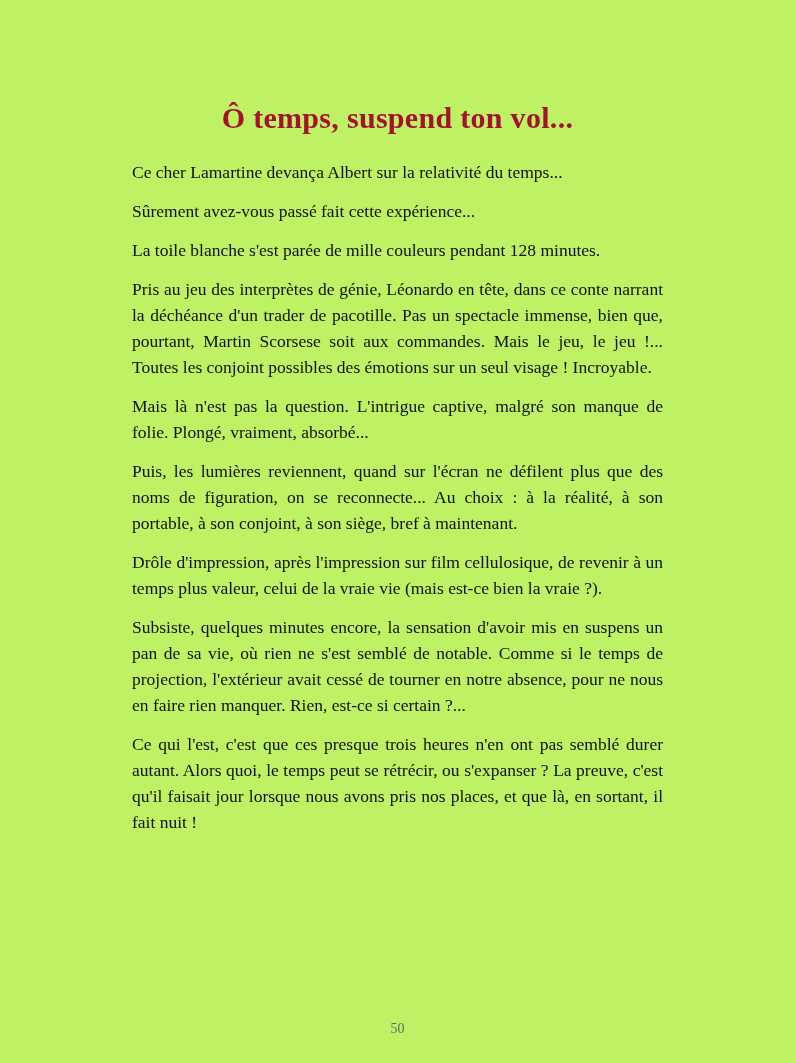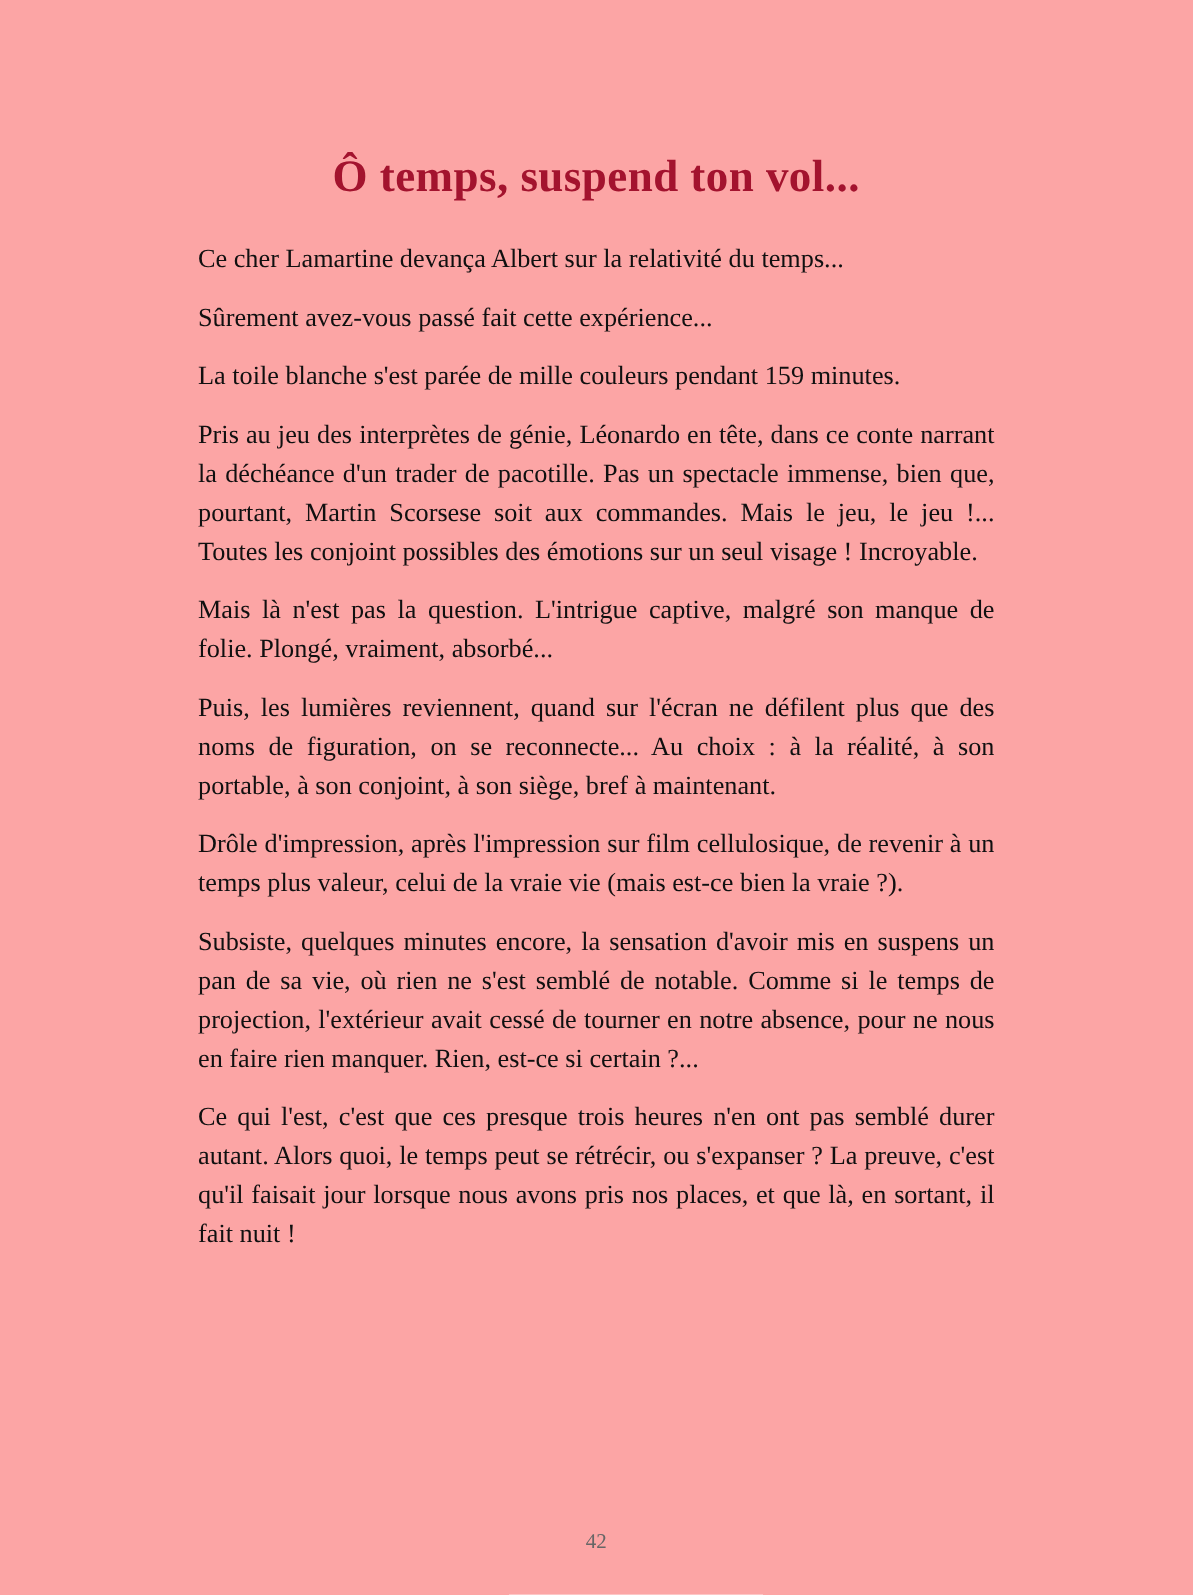--- a/index.html
+++ b/index.html
@@ -10,21 +10,21 @@
       width: 795px;
       height: 1063px;
       background: #ffffff;
       position: relative;
       font-family: "Liberation Serif", serif;
       overflow: hidden;
     }
     .page {
       position: absolute;
       inset: 0;
-      background: #fca5a5;
+      background: #bef264;
     }
     .doc-title {
       margin: 0;
       padding-top: 101px;
       text-align: center;
       font-size: 30px;
       font-weight: bold;
       color: #a3132e;
       letter-spacing: 0.3px;
       font-family: "Liberation Serif", serif;
@@ -55,24 +55,24 @@
 </head>
 <body>
 
 <div class="page">
 
   <h1 class="doc-title">Ô temps, suspend ton vol...</h1>
 
   <div class="content">
     <p>Ce cher Lamartine devança Albert sur la relativité du temps...</p>
     <p>Sûrement avez-vous passé fait cette expérience...</p>
-    <p>La toile blanche s'est parée de mille couleurs pendant 159 minutes.</p>
+    <p>La toile blanche s'est parée de mille couleurs pendant 128 minutes.</p>
     <p>Pris au jeu des interprètes de génie, Léonardo en tête, dans ce conte narrant la déchéance d'un trader de pacotille. Pas un spectacle immense, bien que, pourtant, Martin Scorsese soit aux commandes. Mais le jeu, le jeu !... Toutes les conjoint possibles des émotions sur un seul visage ! Incroyable.</p>
     <p>Mais là n'est pas la question. L'intrigue captive, malgré son manque de folie. Plongé, vraiment, absorbé...</p>
     <p>Puis, les lumières reviennent, quand sur l'écran ne défilent plus que des noms de figuration, on se reconnecte... Au choix : à la réalité, à son portable, à son conjoint, à son siège, bref à maintenant.</p>
     <p>Drôle d'impression, après l'impression sur film cellulosique, de revenir à un temps plus valeur, celui de la vraie vie (mais est-ce bien la vraie ?).</p>
     <p>Subsiste, quelques minutes encore, la sensation d'avoir mis en suspens un pan de sa vie, où rien ne s'est semblé de notable. Comme si le temps de projection, l'extérieur avait cessé de tourner en notre absence, pour ne nous en faire rien manquer. Rien, est-ce si certain ?...</p>
     <p>Ce qui l'est, c'est que ces presque trois heures n'en ont pas semblé durer autant. Alors quoi, le temps peut se rétrécir, ou s'expanser ? La preuve, c'est qu'il faisait jour lorsque nous avons pris nos places, et que là, en sortant, il fait nuit !</p>
   </div>
 
-  <div class="page-number">42</div>
+  <div class="page-number">50</div>
 
 </div>
 
 </body></html>

